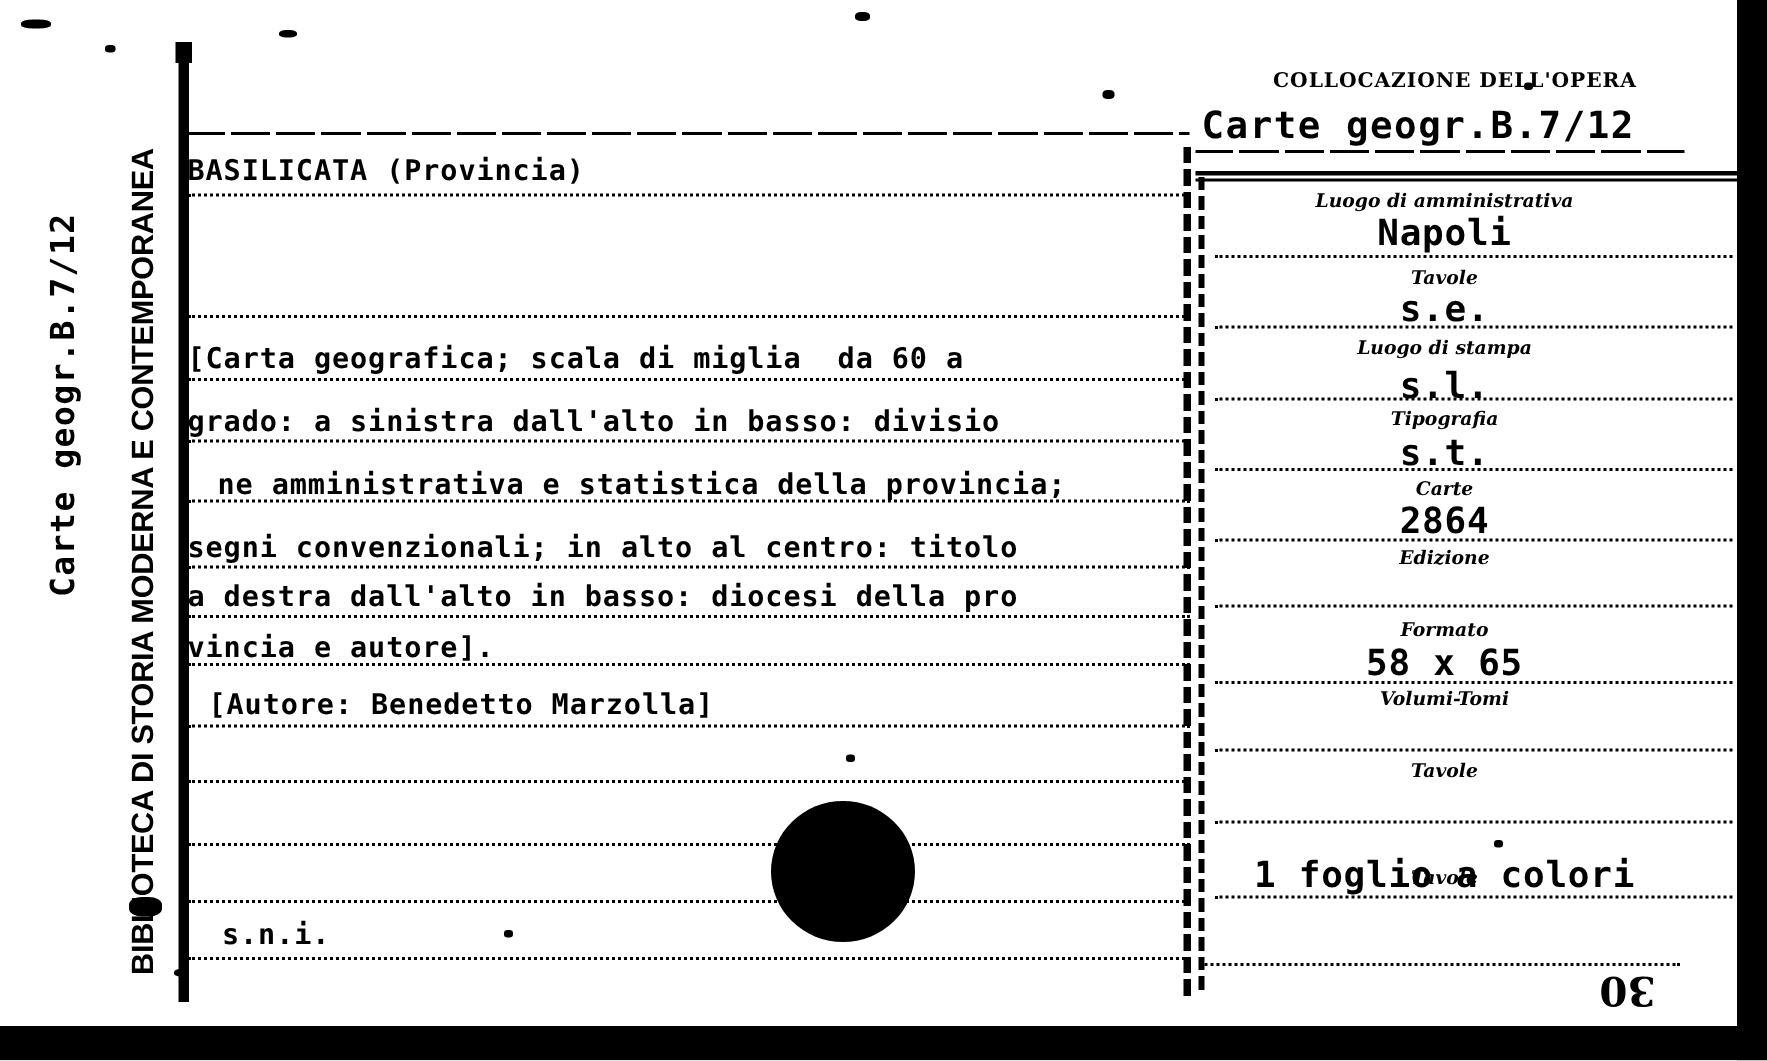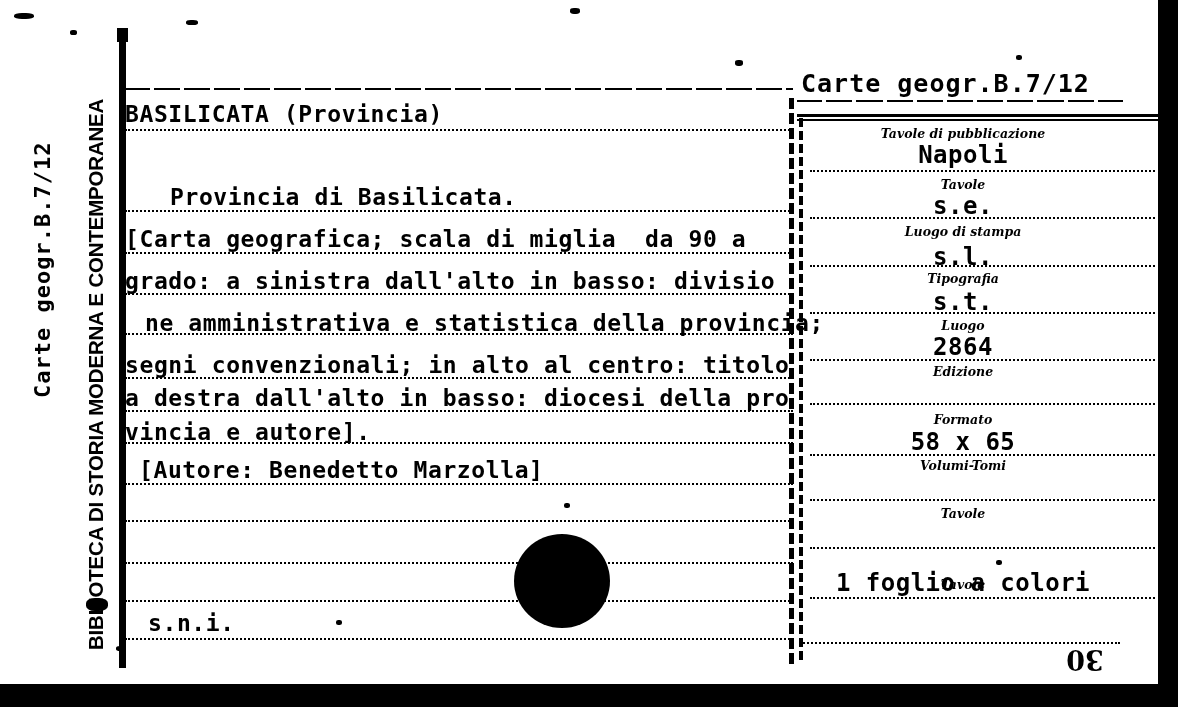--- a/index.html
+++ b/index.html
@@ -19,21 +19,21 @@
   
   .divider-right{left:789px;top:98px;width:5px;height:570px;
     background:repeating-linear-gradient(180deg,#000 0 11px,transparent 11px 15px);}
   .box-left-border{left:799px;top:118px;width:4px;height:544px;
     background:repeating-linear-gradient(180deg,#000 0 9px,transparent 9px 13px);}
   .box-top{left:797px;top:114px;width:361px;height:7px;border-top:3px solid #000;border-bottom:2px solid #000;box-sizing:border-box;}
   
   .rule{position:absolute;height:0;border-top:2px dotted #000;}
   .rule.dash{border-top:2.5px solid #000;border-image:repeating-linear-gradient(90deg,#000 0 26px,transparent 26px 30px) 1;}
   
-  .row{position:absolute;font-size:23px;line-height:30px;letter-spacing:0.6px;font-weight:bold;white-space:pre;}
+  .row{position:absolute;font-size:19px;line-height:30px;letter-spacing:0.6px;font-weight:bold;white-space:pre;}
   
   .colloc-label{left:820px;top:46px;width:300px;text-align:center;
     font-family:"DejaVu Serif","Liberation Serif",serif;font-weight:bold;font-size:13.5px;letter-spacing:0.6px;}
   .call-number{left:801px;top:68px;font-size:25px;letter-spacing:1px;line-height:32px;}
   .field-label{position:absolute;left:798px;width:330px;text-align:center;
     font-family:"DejaVu Serif","Liberation Serif",serif;font-style:italic;font-weight:bold;font-size:12.5px;}
   .field-value{position:absolute;left:798px;width:330px;text-align:center;
     font-size:24px;line-height:28px;font-weight:bold;letter-spacing:0.5px;white-space:pre;
     font-family:"DejaVu Sans Mono","Liberation Mono",monospace;}
   
@@ -57,32 +57,32 @@
 
   <div class="vert vert-call tw">Carte geogr.B.7/12</div>
   <div class="vert vert-library">BIBLIOTECA DI STORIA MODERNA E CONTEMPORANEA</div>
 
   <div class="abs divider-left"></div>
   <div class="abs divider-right"></div>
   <div class="abs box-left-border"></div>
   <div class="abs box-top"></div>
 
   <div class="row tw" style="left:125px;top:99px;">BASILICATA (Provincia)</div>
-  <div class="row tw" style="left:170px;top:182px;">Provincia di Basilicata.</div>
   <div id="body-lines">
-      <div class="row tw nowrap" style="left: 125px; top: 224px;">[Carta geografica; scala di miglia  da 90 a</div>
+      <div class="row tw nowrap" style="left: 125px; top: 224px;">[Carta geografica; scala di miglia  da 60 a</div>
       <div class="row tw nowrap" style="left: 125px; top: 266px;">grado: a sinistra dall'alto in basso: divisio</div>
       <div class="row tw nowrap" style="left: 125px; top: 308px; margin-left: 20px;">ne amministrativa e statistica della provincia;</div>
       <div class="row tw nowrap" style="left: 125px; top: 350px;">segni convenzionali; in alto al centro: titolo</div>
       <div class="row tw nowrap" style="left: 125px; top: 383px;">a destra dall'alto in basso: diocesi della pro</div>
       <div class="row tw nowrap" style="left: 125px; top: 417px;">vincia e autore].</div>
       <div class="row tw nowrap" style="left: 139px; top: 455px;">[Autore: Benedetto Marzolla]</div>
     </div>
   <div class="row tw" style="left:148px;top:608px;">s.n.i.</div>
 
+  <div class="abs colloc-label">COLLOCAZIONE DELL'OPERA</div>
   <div class="abs call-number tw">Carte geogr.B.7/12</div>
   <div class="rule dash" style="left:797px;top:100px;width:326px;"></div>
 
   <div id="rules-layer">
       <div class="rule dash" style="left: 125px; top: 88px; width: 668px;"></div>
       <div class="rule" style="left: 125px; top: 129px; width: 665px;"></div>
       <div class="rule" style="left: 125px; top: 210px; width: 668px;"></div>
       <div class="rule" style="left: 125px; top: 252px; width: 668px;"></div>
       <div class="rule" style="left: 125px; top: 293px; width: 668px;"></div>
       <div class="rule" style="left: 125px; top: 333px; width: 668px;"></div>
@@ -90,33 +90,33 @@
       <div class="rule" style="left: 125px; top: 410px; width: 668px;"></div>
       <div class="rule" style="left: 125px; top: 442px; width: 668px;"></div>
       <div class="rule" style="left: 125px; top: 483px; width: 668px;"></div>
       <div class="rule" style="left: 125px; top: 520px; width: 668px;"></div>
       <div class="rule" style="left: 125px; top: 562px; width: 668px;"></div>
       <div class="rule" style="left: 125px; top: 600px; width: 668px;"></div>
       <div class="rule" style="left: 125px; top: 638px; width: 668px;"></div>
       <div class="rule" style="left: 800px; top: 642px; width: 320px;"></div>
     </div>
   <div id="fields-layer">
-      <div class="field-label" style="top: 126px;">Tavole di pubblicazione</div>
+      <div class="field-label" style="top: 126px;">Luogo di amministrativa</div>
       <div class="field-value" style="top: 141px;">Napoli</div>
       <div class="rule" style="left: 810px; top: 170px; width: 345px;"></div>
       <div class="field-label" style="top: 177px;">Tavole</div>
       <div class="field-value" style="top: 192px;">s.e.</div>
       <div class="rule" style="left: 810px; top: 217px; width: 345px;"></div>
       <div class="field-label" style="top: 224px;">Luogo di stampa</div>
       <div class="field-value" style="top: 243px;">s.l.</div>
       <div class="rule" style="left: 810px; top: 265px; width: 345px;"></div>
       <div class="field-label" style="top: 271px;">Tipografia</div>
       <div class="field-value" style="top: 288px;">s.t.</div>
       <div class="rule" style="left: 810px; top: 312px; width: 345px;"></div>
-      <div class="field-label" style="top: 318px;">Luogo</div>
+      <div class="field-label" style="top: 318px;">Carte</div>
       <div class="field-value" style="top: 333px;">2864</div>
       <div class="rule" style="left: 810px; top: 359px; width: 345px;"></div>
       <div class="field-label" style="top: 364px;">Edizione</div>
       <div class="rule" style="left: 810px; top: 403px; width: 345px;"></div>
       <div class="field-label" style="top: 412px;">Formato</div>
       <div class="field-value" style="top: 428px;">58 x 65</div>
       <div class="rule" style="left: 810px; top: 454px; width: 345px;"></div>
       <div class="field-label" style="top: 458px;">Volumi-Tomi</div>
       <div class="rule" style="left: 810px; top: 499px; width: 345px;"></div>
       <div class="field-label" style="top: 506px;">Tavole</div>

